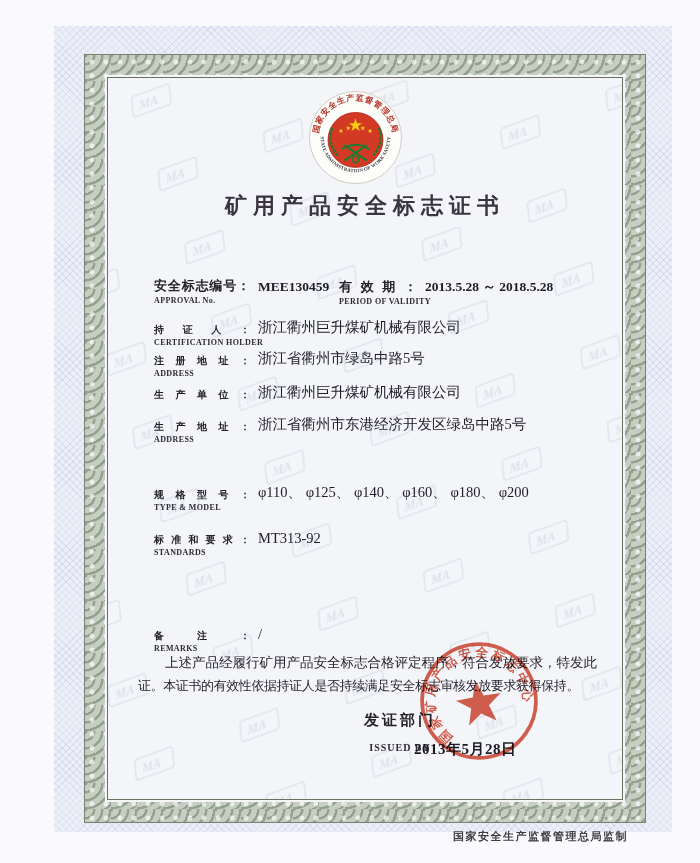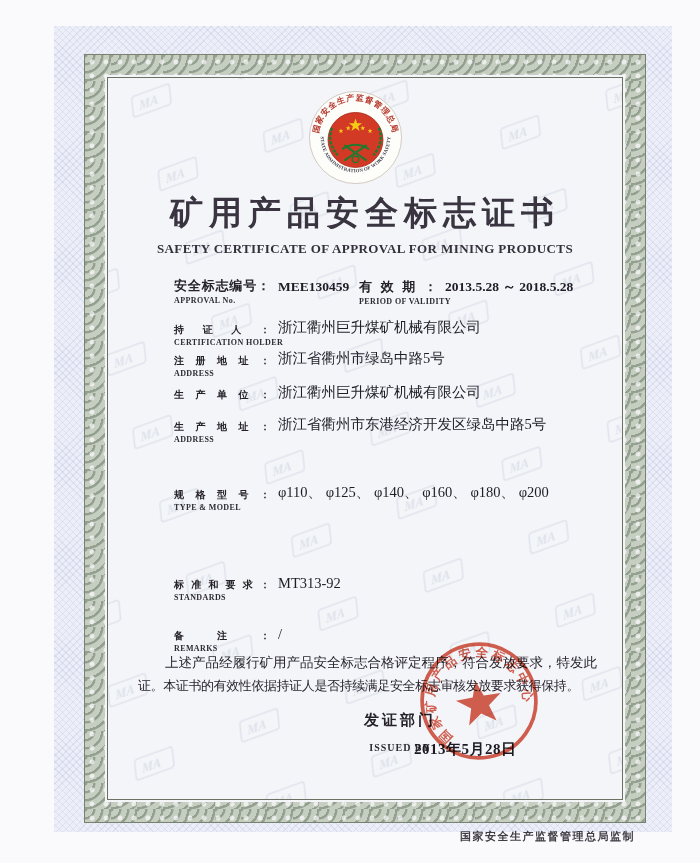--- a/index.html
+++ b/index.html
@@ -14,44 +14,44 @@
         border:1px solid #79816f;
         background-image:
           radial-gradient(circle 3px at 7px 7px,rgba(255,255,255,.65) 0 2px,transparent 3px),
           repeating-radial-gradient(circle at 0 0,#93a090 0 2px,#c6cec2 3px 8px);
         background-size:14px 14px,26px 26px;}
   .gap{position:absolute;inset:20px;background:#f3f5f9;}
   .content{position:absolute;inset:2px;border:1px solid #6a7163;background:#f3f5f9;}
   .wm{position:absolute;inset:0;width:100%;height:100%;}
   
   .emblem{position:absolute;left:199px;top:11px;width:97px;height:97px;}
-  .title{position:absolute;left:0;top:113px;width:100%;text-align:center;font-size:33px;
+  .title{position:absolute;left:0;top:113px;width:100%;text-align:center;font-size:22px;
          font-weight:bold;letter-spacing:6px;color:#393440;white-space:nowrap;}
   .subtitle{position:absolute;left:0;top:163px;width:100%;text-align:center;font-size:13px;
          font-weight:bold;letter-spacing:.4px;color:#34303a;white-space:nowrap;}
   
-  .fld{position:absolute;white-space:nowrap;margin-left:20px;}
+  .fld{position:absolute;white-space:nowrap;}
   .lab{display:inline-block;width:96px;text-align:justify;text-align-last:justify;
        font-weight:bold;font-size:10px;color:#262229;vertical-align:bottom;}
   .val{font-size:14.5px;margin-left:8px;color:#1f1c26;}
   .en{font-size:8px;letter-spacing:.4px;margin-top:1px;color:#2e2b33;font-weight:bold;}
   .sm .lab{font-size:13px;}
   .sm .val{font-size:13.5px;font-weight:bold;}
   
   .statement{position:absolute;left:30px;top:576px;width:456px;color:#241f28;}
   .statement .l1{font-size:13.5px;text-indent:27px;white-space:nowrap;}
   .statement .l2{font-size:13px;letter-spacing:-.4px;white-space:nowrap;margin-top:5px;}
   .issued{position:absolute;left:232px;top:633px;width:120px;text-align:center;}
   .issued .cn{font-size:15px;font-weight:bold;letter-spacing:3px;color:#262229;}
   .issued .en2{font-size:10px;font-weight:bold;letter-spacing:1px;margin-top:12px;color:#2e2b33;}
   .date{position:absolute;left:306px;top:662px;font-size:15px;font-weight:bold;
         letter-spacing:.5px;color:#1d1a24;}
   .seal{position:absolute;left:309px;top:561px;width:124px;height:124px;opacity:.9;
         mix-blend-mode:multiply;}
-  .footer{position:absolute;top:829px;right:65px;font-size:11px;font-weight:bold;
+  .footer{position:absolute;top:829px;right:72px;font-size:11px;font-weight:bold;
         letter-spacing:1.5px;color:#403d45;white-space:nowrap;}
 </style>
 </head>
 <body>
 
 <div class="page">
   <div class="lace">
     <div class="band">
       <div class="gap">
         <div class="content">
@@ -92,21 +92,20 @@
             </g>
             <g fill="none" stroke="#1f7a2d" stroke-width="2.4" stroke-linecap="round">
               <path d="M47,88 L73,70"></path>
                 <path d="M47,70 L73,88"></path>
               <path d="M44,74 Q60,64 76,74"></path>
               <circle cx="60" cy="87" r="4" stroke-width="1.6"></circle>
             </g>
           </svg>
 
           <div class="title">矿用产品安全标志证书</div>
-          <div class="subtitle">SAFETY CERTIFICATE OF APPROVAL FOR MINING PRODUCTS</div>
 
           <div class="fld sm" style="left:46px;top:199px">
             <span class="lab">安全标志编号：</span><span class="val">MEE130459</span>
             <div class="en">APPROVAL No.</div>
           </div>
           <div class="fld sm" style="left:231px;top:199px">
             <span class="lab" style="width:78px">有效期：</span><span class="val">2013.5.28 ～ 2018.5.28</span>
             <div class="en">PERIOD OF VALIDITY</div>
           </div>
 
@@ -123,21 +122,21 @@
           </div>
           <div class="fld" style="left:46px;top:337px">
             <span class="lab">生产地址：</span><span class="val">浙江省衢州市东港经济开发区绿岛中路5号</span>
             <div class="en">ADDRESS</div>
           </div>
           <div class="fld" style="left:46px;top:405px">
             <span class="lab">规格型号：</span><span class="val">φ110、 φ125、 φ140、 φ160、 φ180、 φ200</span>
             <div class="en">TYPE &amp; MODEL</div>
           </div>
 
-          <div class="fld" style="left:46px;top:496px">
+          <div class="fld" style="left:46px;top:451px">
             <span class="lab">标准和要求：</span><span class="val">MT313-92</span>
             <div class="en">STANDARDS</div>
           </div>
           <div class="fld" style="left:46px;top:547px">
             <span class="lab">备注：</span><span class="val">/</span>
             <div class="en">REMARKS</div>
           </div>
 
           <div class="statement">
             <div class="l1">上述产品经履行矿用产品安全标志合格评定程序，符合发放要求，特发此</div>

